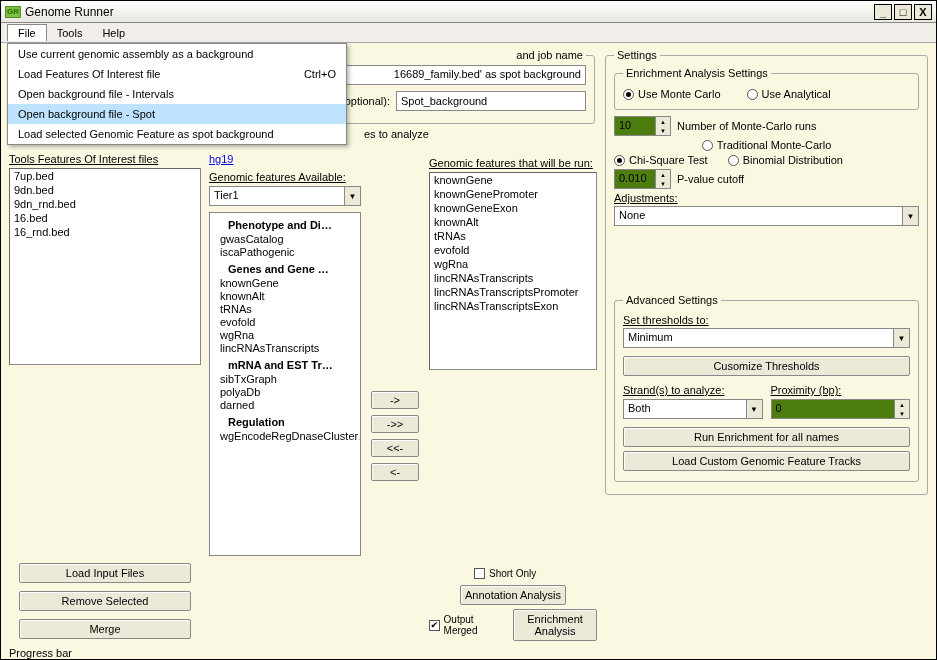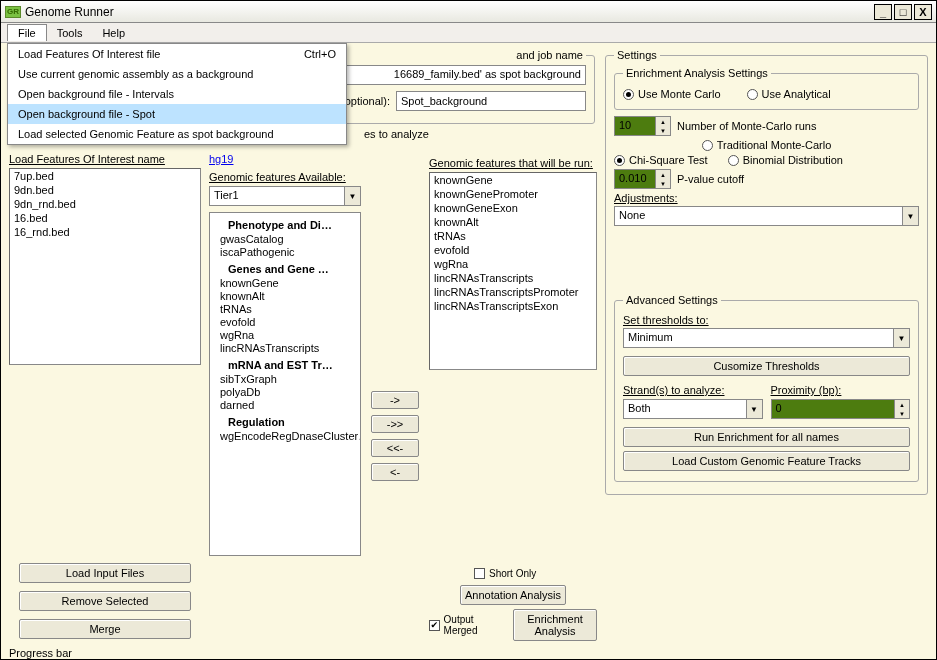--- a/index.html
+++ b/index.html
@@ -71,44 +71,44 @@
     <div class="tbtn" style="margin-right:4px;">X</div>
   </div>
 
   <div class="menubar">
     <div class="mitem open">File</div>
     <div class="mitem">Tools</div>
     <div class="mitem">Help</div>
 
     <div class="dropdown">
       <div class="ditem">
+        <span>Use current genomic assembly as a background</span>
+      </div>
+      <div class="ditem">
         <span>Load Features Of Interest file</span>
         <span>Ctrl+O</span>
       </div>
       <div class="ditem">
-        <span>Use current genomic assembly as a background</span>
-      </div>
-      <div class="ditem">
         <span>Open background file - Intervals</span>
       </div>
       <div class="ditem highlight">
         <span>Open background file - Spot</span>
       </div>
       <div class="ditem">
         <span>Load selected Genomic Feature as spot background</span>
       </div>
     </div>
   </div>
 
   <div class="client">
     <div class="cols">
 
       <div class="col1">
         <div class="behind-menu"></div>
-        <div class="hdr-underline">Load Features Of Interest name</div>
+        <div class="hdr-underline">Tools Features Of Interest files</div>
         <div class="listbox sunken" style="height:328px;">
           <div class="li">7up.bed</div>
           <div class="li">9dn.bed</div>
           <div class="li">9dn_rnd.bed</div>
           <div class="li">16.bed</div>
           <div class="li">16_rnd.bed</div>
         </div>
         <div style="flex:1"></div>
         <div class="btn" style="margin:4px 10px;">Load Input Files</div>
         <div class="btn" style="margin:4px 10px;">Remove Selected</div>

